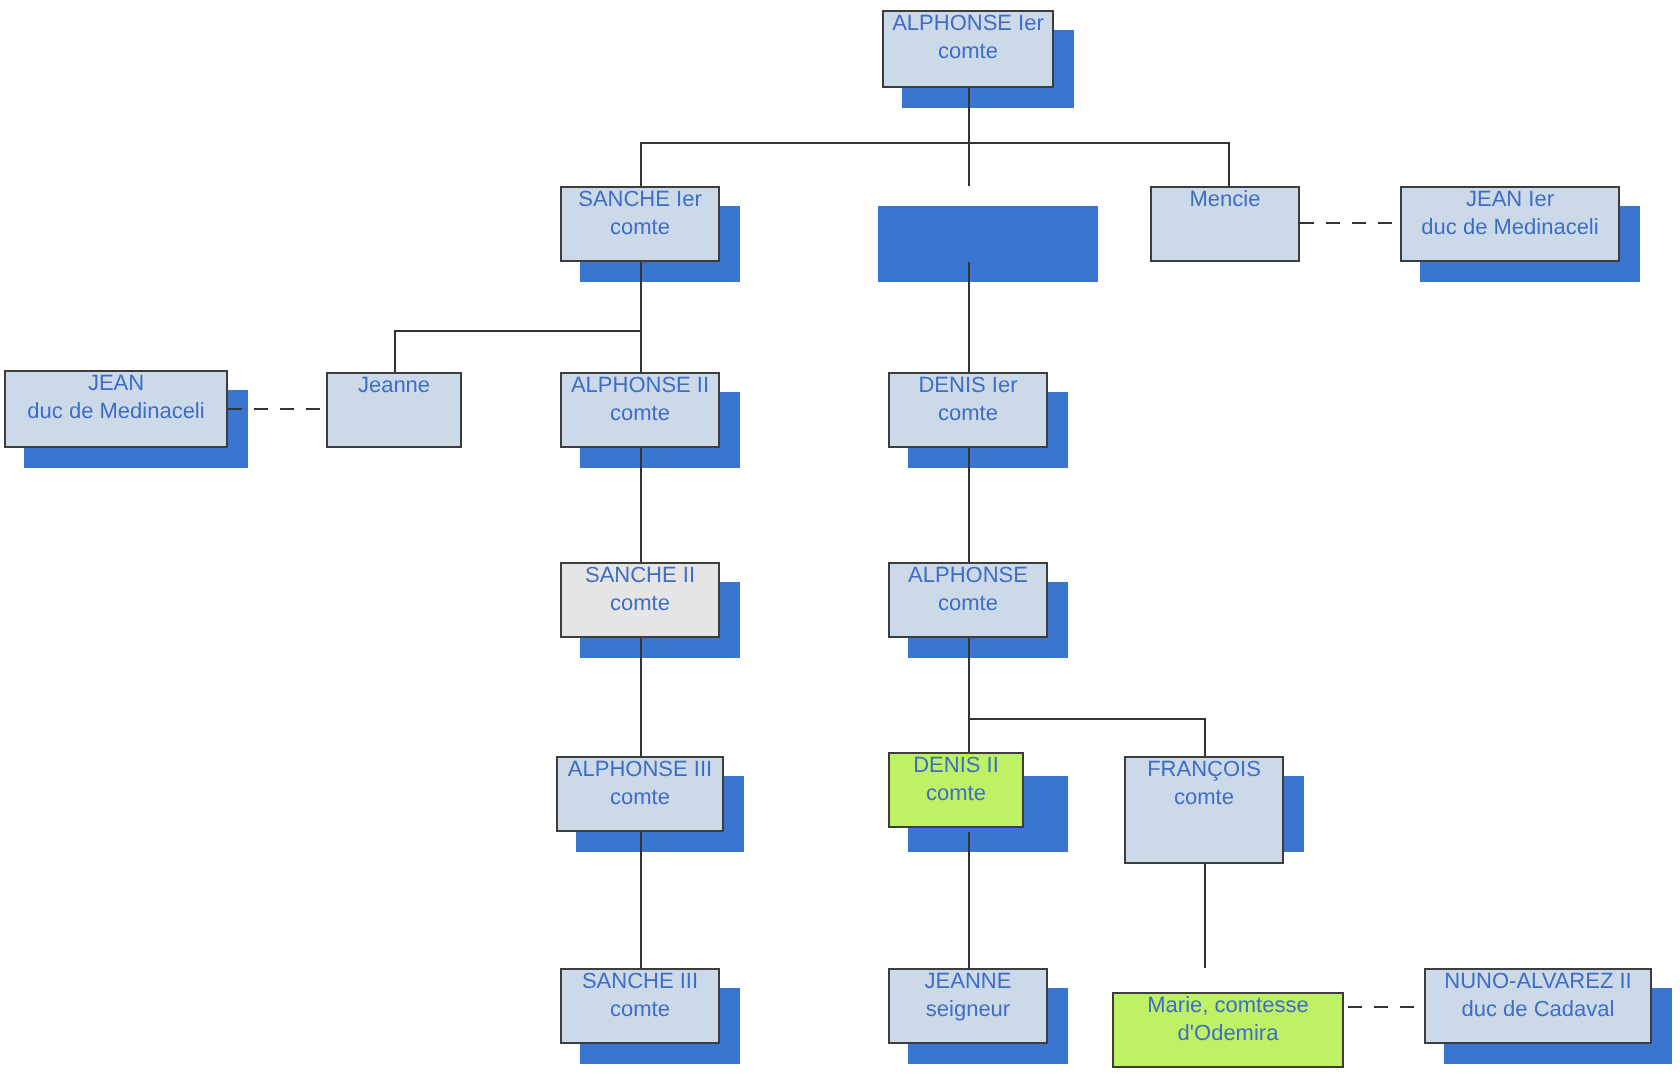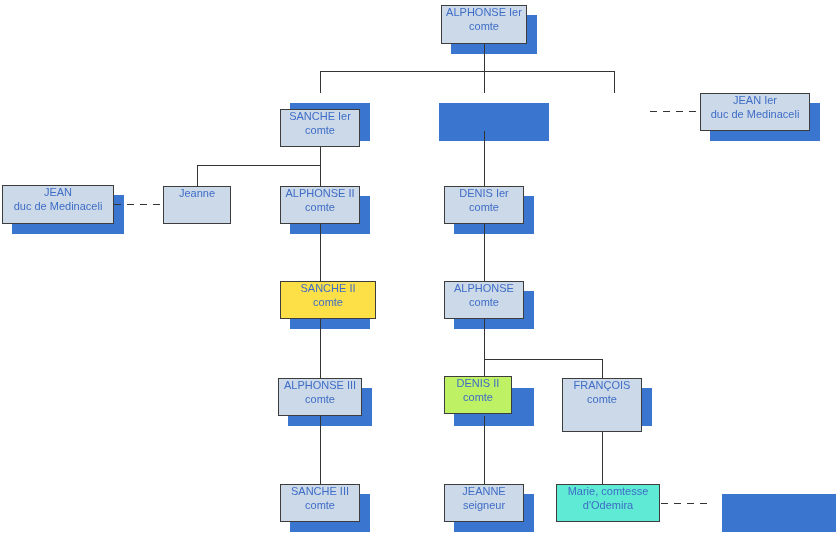--- a/index.html
+++ b/index.html
@@ -59,25 +59,28 @@
     <div class="line" style="left: 602px; top: 416px; width: 1px; height: 68px; background: rgb(52, 52, 52);"></div>
     <div class="line" style="left: 650px; top: 111px; width: 50px; height: 1px; background: repeating-linear-gradient(90deg, rgb(52, 52, 52) 0px, rgb(52, 52, 52) 7px, transparent 7px, transparent 13px);"></div>
     <div class="line" style="left: 114px; top: 204px; width: 49px; height: 1px; background: repeating-linear-gradient(90deg, rgb(52, 52, 52) 0px, rgb(52, 52, 52) 7px, transparent 7px, transparent 13px);"></div>
     <div class="line" style="left: 648px; top: 503px; width: 64px; height: 1px; background: repeating-linear-gradient(90deg, rgb(52, 52, 52) 0px, rgb(52, 52, 52) 7px, transparent 7px, transparent 13px);"></div>
     <div class="shadow" style="left: 451px; top: 15px; width: 86px; height: 39px; background: rgb(58, 118, 207);"></div>
     <div class="node" style="left: 441px; top: 5px; width: 86px; height: 39px; background: rgb(204, 217, 233); border: 1.5px solid rgb(61, 61, 61); color: rgb(63, 109, 198);">
       <span>ALPHONSE Ier</span>
       <span>comte</span>
     </div>
     <div class="shadow" style="left: 290px; top: 103px; width: 80px; height: 38px; background: rgb(58, 118, 207);"></div>
-    <div class="node" style="left: 280px; top: 93px; width: 80px; height: 38px; background: rgb(204, 217, 233); border: 1.5px solid rgb(61, 61, 61); color: rgb(63, 109, 198); margin-top: 16px;">
+    <div class="node" style="left: 280px; top: 93px; width: 80px; height: 38px; background: rgb(204, 217, 233); border: 1.5px solid rgb(61, 61, 61); color: rgb(63, 109, 198);">
       <span>SANCHE Ier</span>
       <span>comte</span>
     </div>
     <div class="shadow" style="left: 439px; top: 103px; width: 110px; height: 38px; background: rgb(58, 118, 207);"></div>
+    <div class="node" style="left: 575px; top: 93px; width: 75px; height: 38px; background: rgb(204, 217, 233); border: 1.5px solid rgb(61, 61, 61); color: rgb(63, 109, 198);">
+      <span>Mencie</span>
+    </div>
     <div class="shadow" style="left: 710px; top: 103px; width: 110px; height: 38px; background: rgb(58, 118, 207);"></div>
     <div class="node" style="left: 700px; top: 93px; width: 110px; height: 38px; background: rgb(204, 217, 233); border: 1.5px solid rgb(61, 61, 61); color: rgb(63, 109, 198);">
       <span>JEAN Ier</span>
       <span>duc de Medinaceli</span>
     </div>
     <div class="shadow" style="left: 12px; top: 195px; width: 112px; height: 39px; background: rgb(58, 118, 207);"></div>
     <div class="node" style="left: 2px; top: 185px; width: 112px; height: 39px; background: rgb(204, 217, 233); border: 1.5px solid rgb(61, 61, 61); color: rgb(63, 109, 198);">
       <span>JEAN</span>
       <span>duc de Medinaceli</span>
     </div>
@@ -88,21 +91,21 @@
     <div class="node" style="left: 280px; top: 186px; width: 80px; height: 38px; background: rgb(204, 217, 233); border: 1.5px solid rgb(61, 61, 61); color: rgb(63, 109, 198);">
       <span>ALPHONSE II</span>
       <span>comte</span>
     </div>
     <div class="shadow" style="left: 454px; top: 196px; width: 80px; height: 38px; background: rgb(58, 118, 207);"></div>
     <div class="node" style="left: 444px; top: 186px; width: 80px; height: 38px; background: rgb(204, 217, 233); border: 1.5px solid rgb(61, 61, 61); color: rgb(63, 109, 198);">
       <span>DENIS Ier</span>
       <span>comte</span>
     </div>
     <div class="shadow" style="left: 290px; top: 291px; width: 80px; height: 38px; background: rgb(58, 118, 207);"></div>
-    <div class="node" style="left: 280px; top: 281px; width: 96px; height: 38px; background: #fde047; border: 1.5px solid rgb(61, 61, 61); color: rgb(63, 109, 198);">
+    <div class="node" style="left: 280px; top: 281px; width: 80px; height: 38px; background: #e5e5e5; border: 1.5px solid rgb(61, 61, 61); color: rgb(63, 109, 198);">
       <span>SANCHE II</span>
       <span>comte</span>
     </div>
     <div class="shadow" style="left: 454px; top: 291px; width: 80px; height: 38px; background: rgb(58, 118, 207);"></div>
     <div class="node" style="left: 444px; top: 281px; width: 80px; height: 38px; background: rgb(204, 217, 233); border: 1.5px solid rgb(61, 61, 61); color: rgb(63, 109, 198);">
       <span>ALPHONSE</span>
       <span>comte</span>
     </div>
     <div class="shadow" style="left: 288px; top: 388px; width: 84px; height: 38px; background: rgb(58, 118, 207);"></div>
     <div class="node" style="left: 278px; top: 378px; width: 84px; height: 38px; background: rgb(204, 217, 233); border: 1.5px solid rgb(61, 61, 61); color: rgb(63, 109, 198);">
@@ -122,18 +125,22 @@
     <div class="shadow" style="left: 290px; top: 494px; width: 80px; height: 38px; background: rgb(58, 118, 207);"></div>
     <div class="node" style="left: 280px; top: 484px; width: 80px; height: 38px; background: rgb(204, 217, 233); border: 1.5px solid rgb(61, 61, 61); color: rgb(63, 109, 198);">
       <span>SANCHE III</span>
       <span>comte</span>
     </div>
     <div class="shadow" style="left: 454px; top: 494px; width: 80px; height: 38px; background: rgb(58, 118, 207);"></div>
     <div class="node" style="left: 444px; top: 484px; width: 80px; height: 38px; background: rgb(204, 217, 233); border: 1.5px solid rgb(61, 61, 61); color: rgb(63, 109, 198);">
       <span>JEANNE</span>
       <span>seigneur</span>
     </div>
-    <div class="node" style="left: 556px; top: 484px; width: 104px; height: 38px; background: #5eead4; border: 1.5px solid rgb(61, 61, 61); color: rgb(63, 109, 198);">
+    <div class="node" style="left: 556px; top: 496px; width: 116px; height: 38px; background: #bef264; border: 1.5px solid rgb(61, 61, 61); color: rgb(63, 109, 198);">
       <span>Marie, comtesse</span>
       <span>d'Odemira</span>
     </div>
     <div class="shadow" style="left: 722px; top: 494px; width: 114px; height: 38px; background: rgb(58, 118, 207);"></div>
+    <div class="node" style="left: 712px; top: 484px; width: 114px; height: 38px; background: rgb(204, 217, 233); border: 1.5px solid rgb(61, 61, 61); color: rgb(63, 109, 198);">
+      <span>NUNO-ALVAREZ II</span>
+      <span>duc de Cadaval</span>
+    </div>
   </div>
 
 </body></html>

